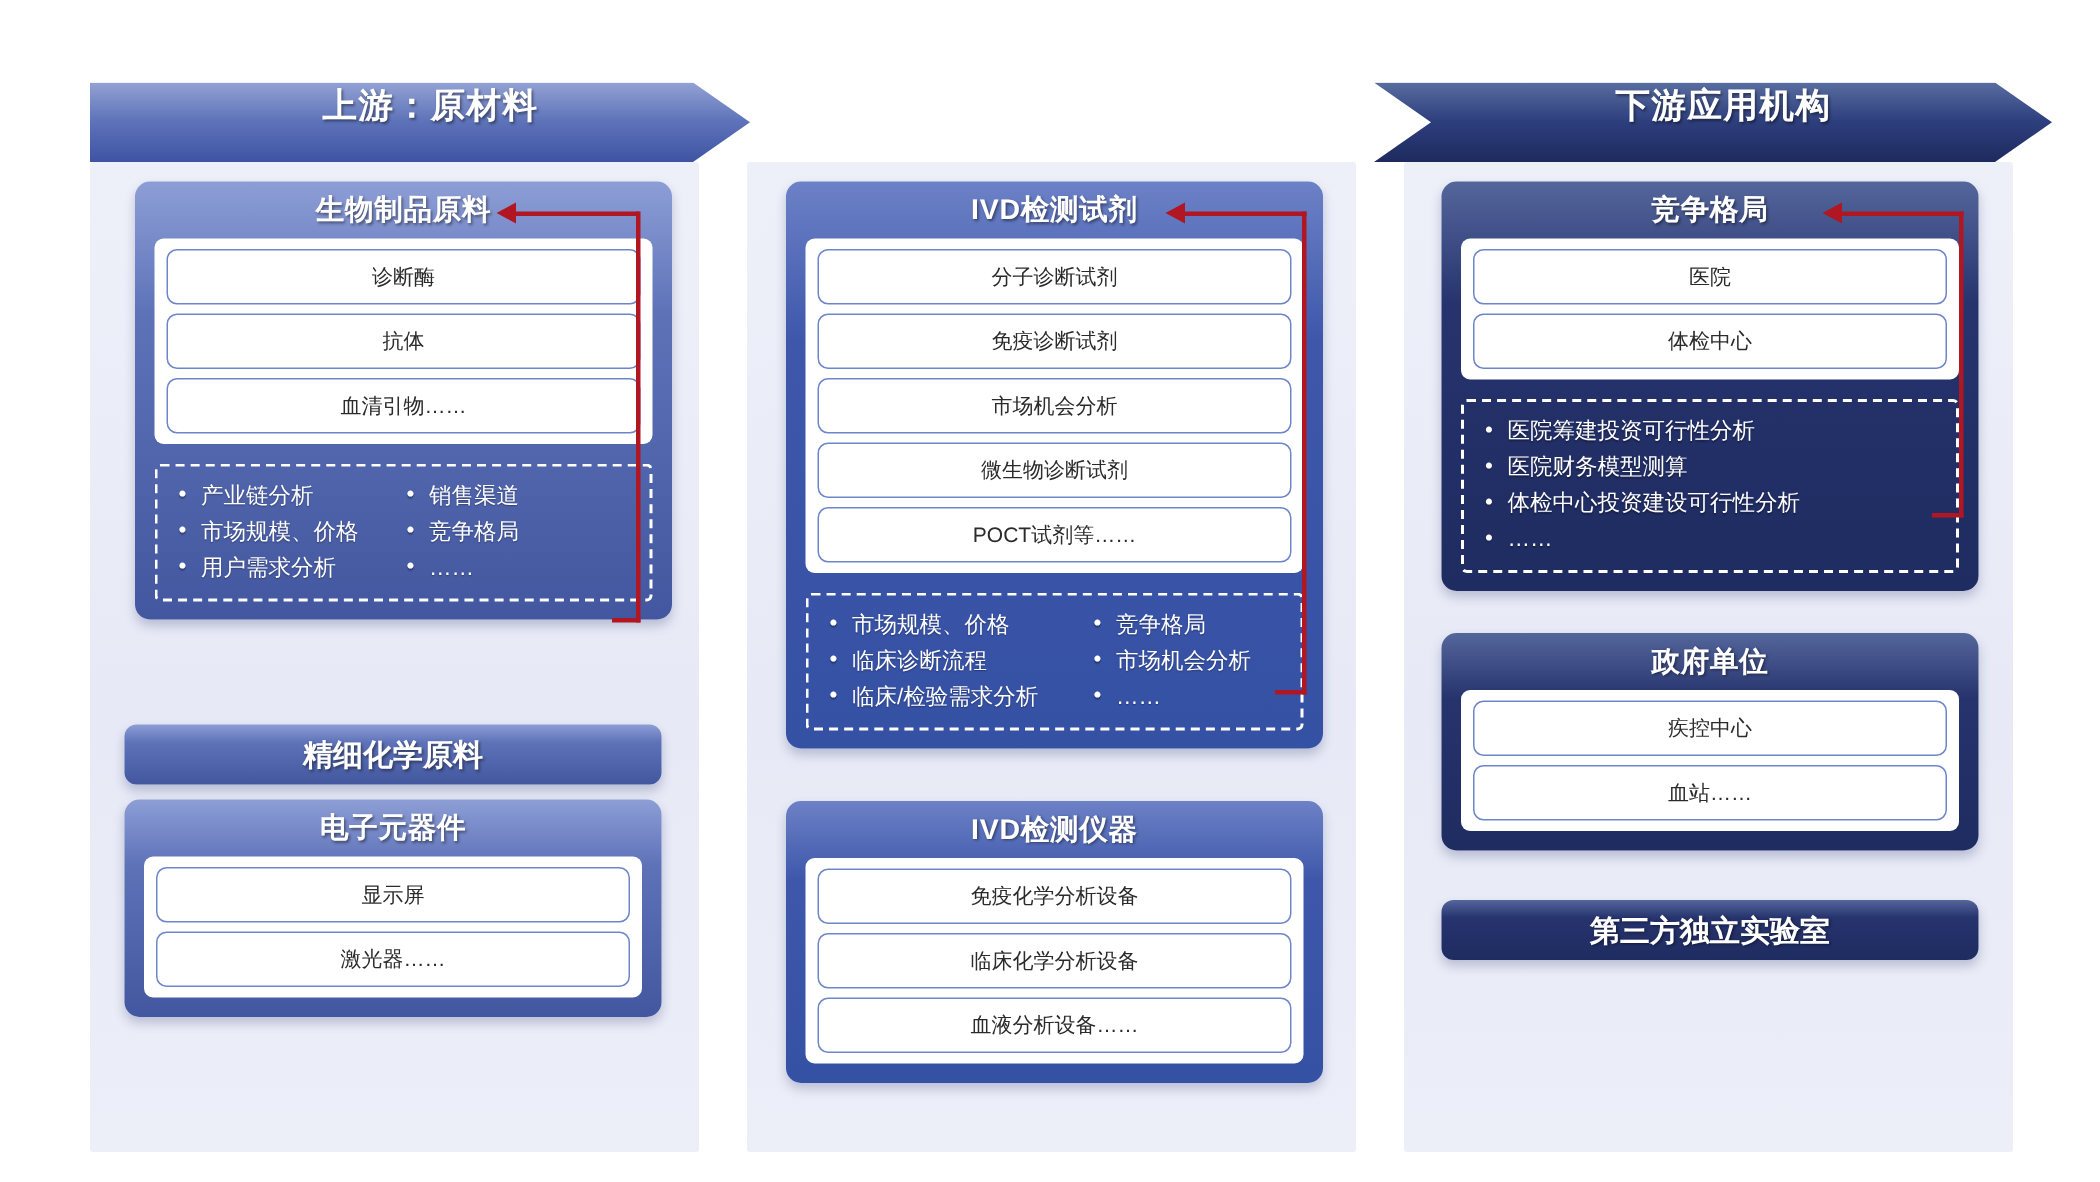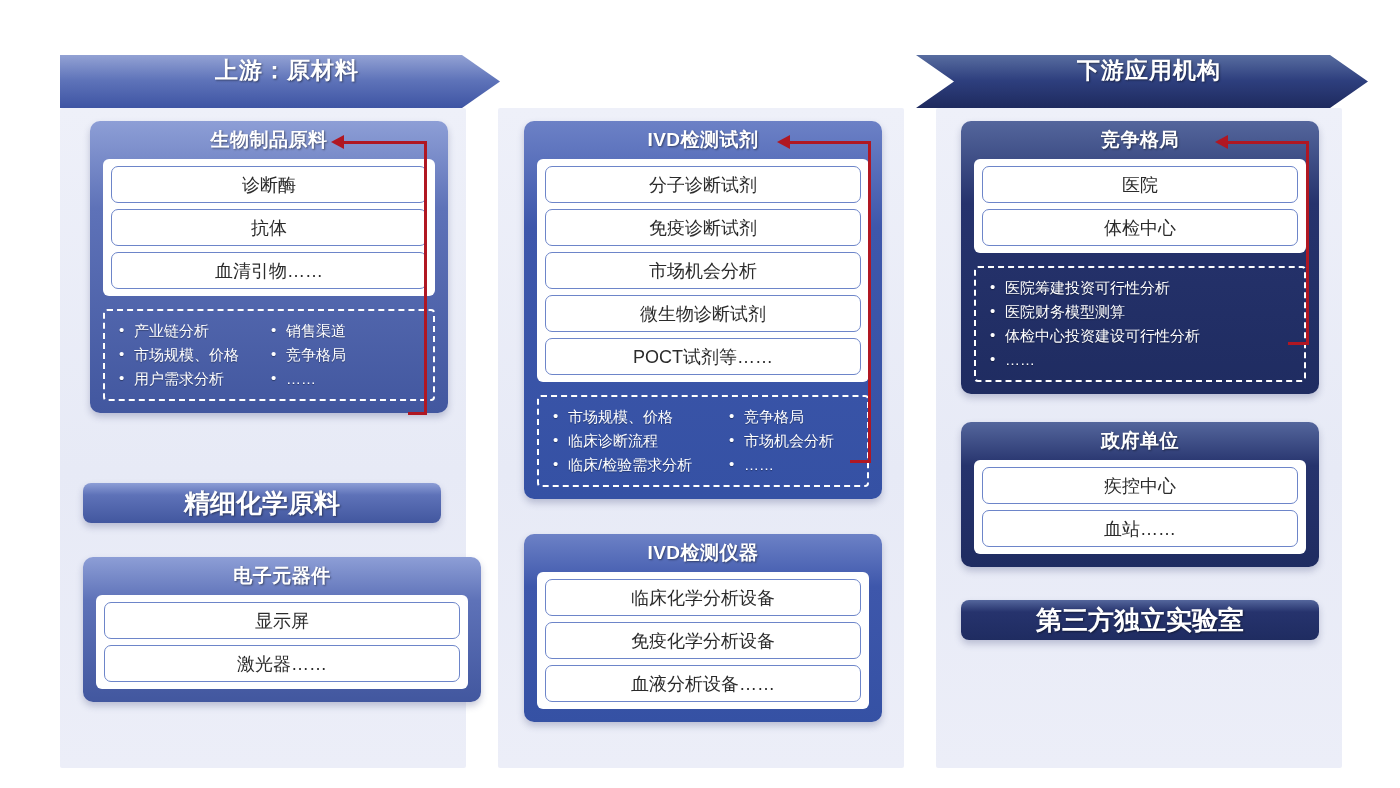--- a/index.html
+++ b/index.html
@@ -60,35 +60,35 @@
   }
   
   .v-light { background: linear-gradient(180deg,#8d9ed6 0%, #5e72b8 30%, #42579f 100%); }
   .v-mid   { background: linear-gradient(180deg,#6c81c6 0%, #3e57ab 28%, #3551a4 100%); }
   .v-dark  { background: linear-gradient(180deg,#54669c 0%, #26336d 30%, #1f2c61 100%); }
 
   
   .bar {
     position:absolute; border-radius:8px; height:40px;
     display:flex; align-items:center; justify-content:center;
-    color:#fff; font-weight:bold; font-size:26px;
+    color:#fff; font-weight:bold; font-size:20px;
     text-shadow: 1px 1px 2px rgba(0,0,0,.45);
     box-shadow: 0 4px 7px rgba(60,70,120,.28);
   }
 
   
   .items {
     background:#ffffff; border-radius:6px;
     margin: 0 13px 13px 13px; padding: 7px 8px;
     display:flex; flex-direction:column; gap:6px;
   }
   .pill {
     border:1px solid #6d85c9; border-radius:7px; background:#fff;
     height:37px; display:flex; align-items:center; justify-content:center;
-    font-size:18px; color:#2b2b2b;
+    font-size:14px; color:#2b2b2b;
   }
 
   
   .note {
     margin: 0 13px 12px 13px;
     border:2px dashed #ffffff; border-radius:4px;
     padding:8px 10px 8px 14px;
   }
   .note .cols { display:flex; gap:0; }
   .note .cols > ul { flex:1; }
@@ -146,21 +146,21 @@
           <li>……</li>
         </ul>
       </div>
     </div>
   </div>
 
   <div class="bar v-light" style="left:83px; top:483px; width:358px;">
     <span>精细化学原料</span>
   </div>
 
-  <div class="card v-light" style="left:83px; top:557px; width:398px;">
+  <div class="card v-light" style="left:83px; top:533px; width:358px;">
     <div class="card-title">电子元器件</div>
     <div class="items">
       <div class="pill">显示屏</div>
       <div class="pill">激光器……</div>
     </div>
   </div>
 
   <div class="redline" style="left:424px; top:141px; width:3px; height:274px;"></div>
   <div class="redline" style="left:408px; top:412px; width:19px; height:3px;"></div>
   <div class="redline" style="left:344px; top:141px; width:82px; height:3px;"></div>
@@ -187,22 +187,22 @@
           <li>市场机会分析</li>
           <li>……</li>
         </ul>
       </div>
     </div>
   </div>
 
   <div class="card v-mid" style="left:524px; top:534px; width:358px;">
     <div class="card-title">IVD检测仪器</div>
     <div class="items">
+      <div class="pill">免疫化学分析设备</div>
       <div class="pill">临床化学分析设备</div>
-      <div class="pill">免疫化学分析设备</div>
       <div class="pill">血液分析设备……</div>
     </div>
   </div>
 
   <div class="redline" style="left:868px; top:141px; width:3px; height:322px;"></div>
   <div class="redline" style="left:850px; top:460px; width:21px; height:3px;"></div>
   <div class="redline" style="left:790px; top:141px; width:81px; height:3px;"></div>
   <div class="redhead" style="left:777px; top:135px;"></div>
 
   <div class="card v-dark" style="left:961px; top:121px; width:358px;">

